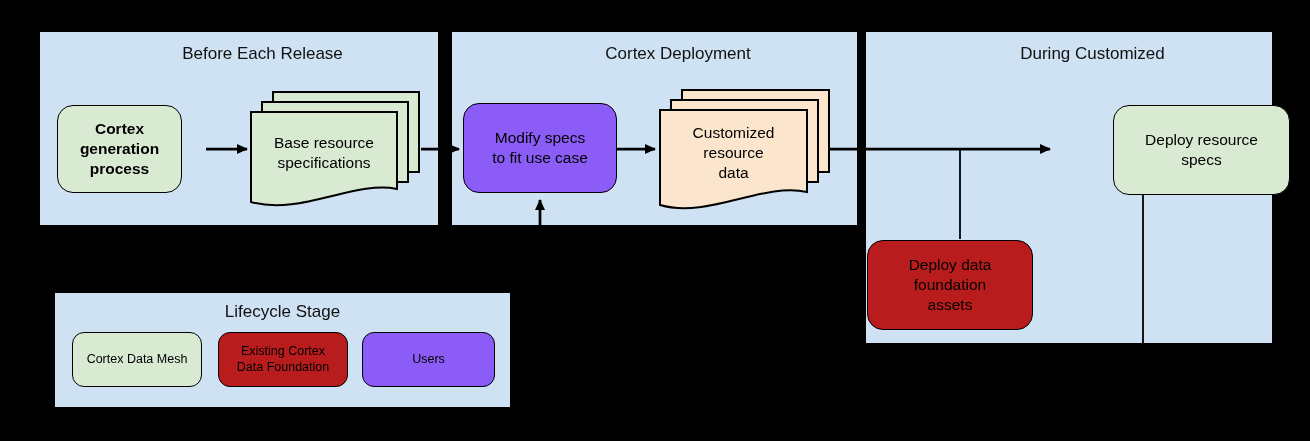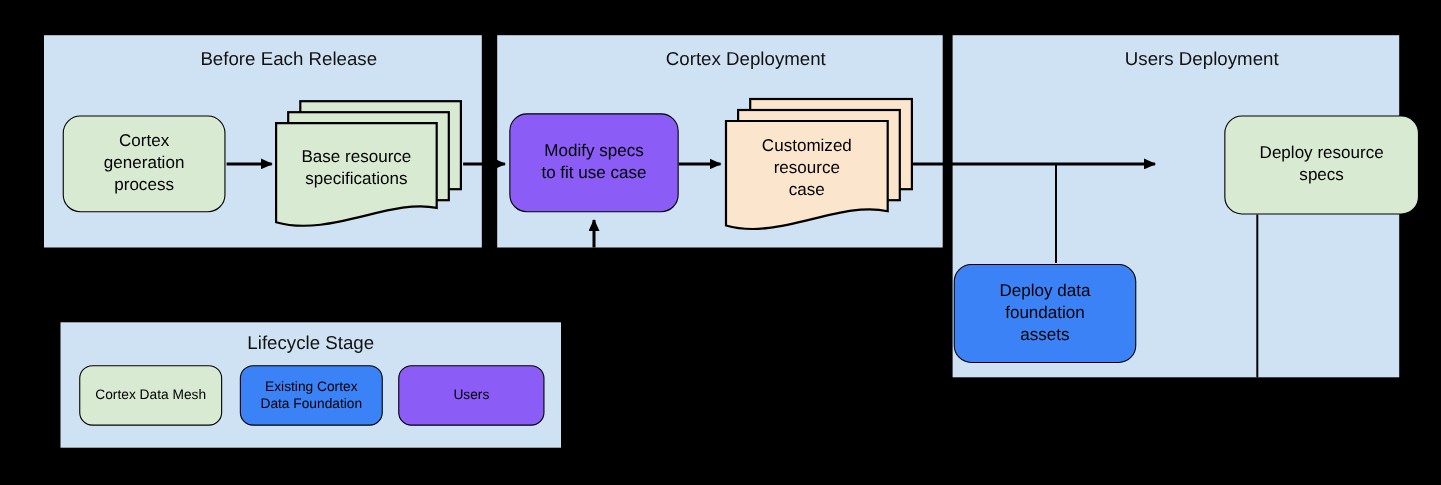--- a/index.html
+++ b/index.html
@@ -32,23 +32,23 @@
     border:1.5px solid #000;
     border-radius:16px;
     display:flex;align-items:center;justify-content:center;
     text-align:center;
     font-size:15.5px;line-height:1.28;
     white-space:pre-line;
     box-sizing:border-box;
   }
   .green{background:#d9ead3;}
   .peach{background:#8b5cf6;}
-  .purple{background:#3b82f6;}
+  .purple{background:#b91c1c;}
 
-  #node-cortex-gen{left:57px;top:105px;width:148px;height:88px;}
+  #node-cortex-gen{left:57px;top:105px;width:125px;height:88px;font-weight:bold;}
   #node-modify{left:463px;top:103px;width:154px;height:90px;}
   #node-deploy-specs{left:1113px;top:105px;width:177px;height:90px;}
   #node-deploy-data{left:867px;top:240px;width:166px;height:90px;}
 
   .stack-label{
     position:absolute;
     display:flex;align-items:center;justify-content:center;
     text-align:center;
     font-size:15.5px;line-height:1.28;
     white-space:pre-line;
@@ -88,21 +88,21 @@
 
 <div id="canvas">
 
   <div class="panel" id="panel1">
     <div class="panel-title">Before Each Release</div>
   </div>
   <div class="panel" id="panel2">
     <div class="panel-title">Cortex Deployment</div>
   </div>
   <div class="panel" id="panel3">
-    <div class="panel-title">Users Deployment</div>
+    <div class="panel-title">During Customized</div>
   </div>
 
   <svg id="wires" xmlns="http://www.w3.org/2000/svg" width="1310" height="441" viewBox="0 0 1310 441">
     <defs>
       <marker id="arr" markerUnits="userSpaceOnUse" markerWidth="12" markerHeight="10" refX="10" refY="5" orient="auto">
         <path d="M0,0 L11,5 L0,10 Z" fill="#000"></path>
       </marker>
     </defs>
 
     <g stroke="#000" stroke-width="2" fill="#d9ead3">
@@ -146,21 +146,21 @@
   <div class="node purple" id="node-deploy-data">
     <span>Deploy data
 foundation
 assets</span>
   </div>
 
   <div class="stack-label" id="stack1-label">Base resource
 specifications</div>
   <div class="stack-label" id="stack2-label">Customized
 resource
-case</div>
+data</div>
 
   <div id="legend">
     <div id="legend-title">Lifecycle Stage</div>
     <div class="legend-item green" id="legend-green">
       <span>Cortex Data Mesh</span>
     </div>
     <div class="legend-item purple" id="legend-purple">
       <span>Existing Cortex
 Data Foundation</span>
     </div>

